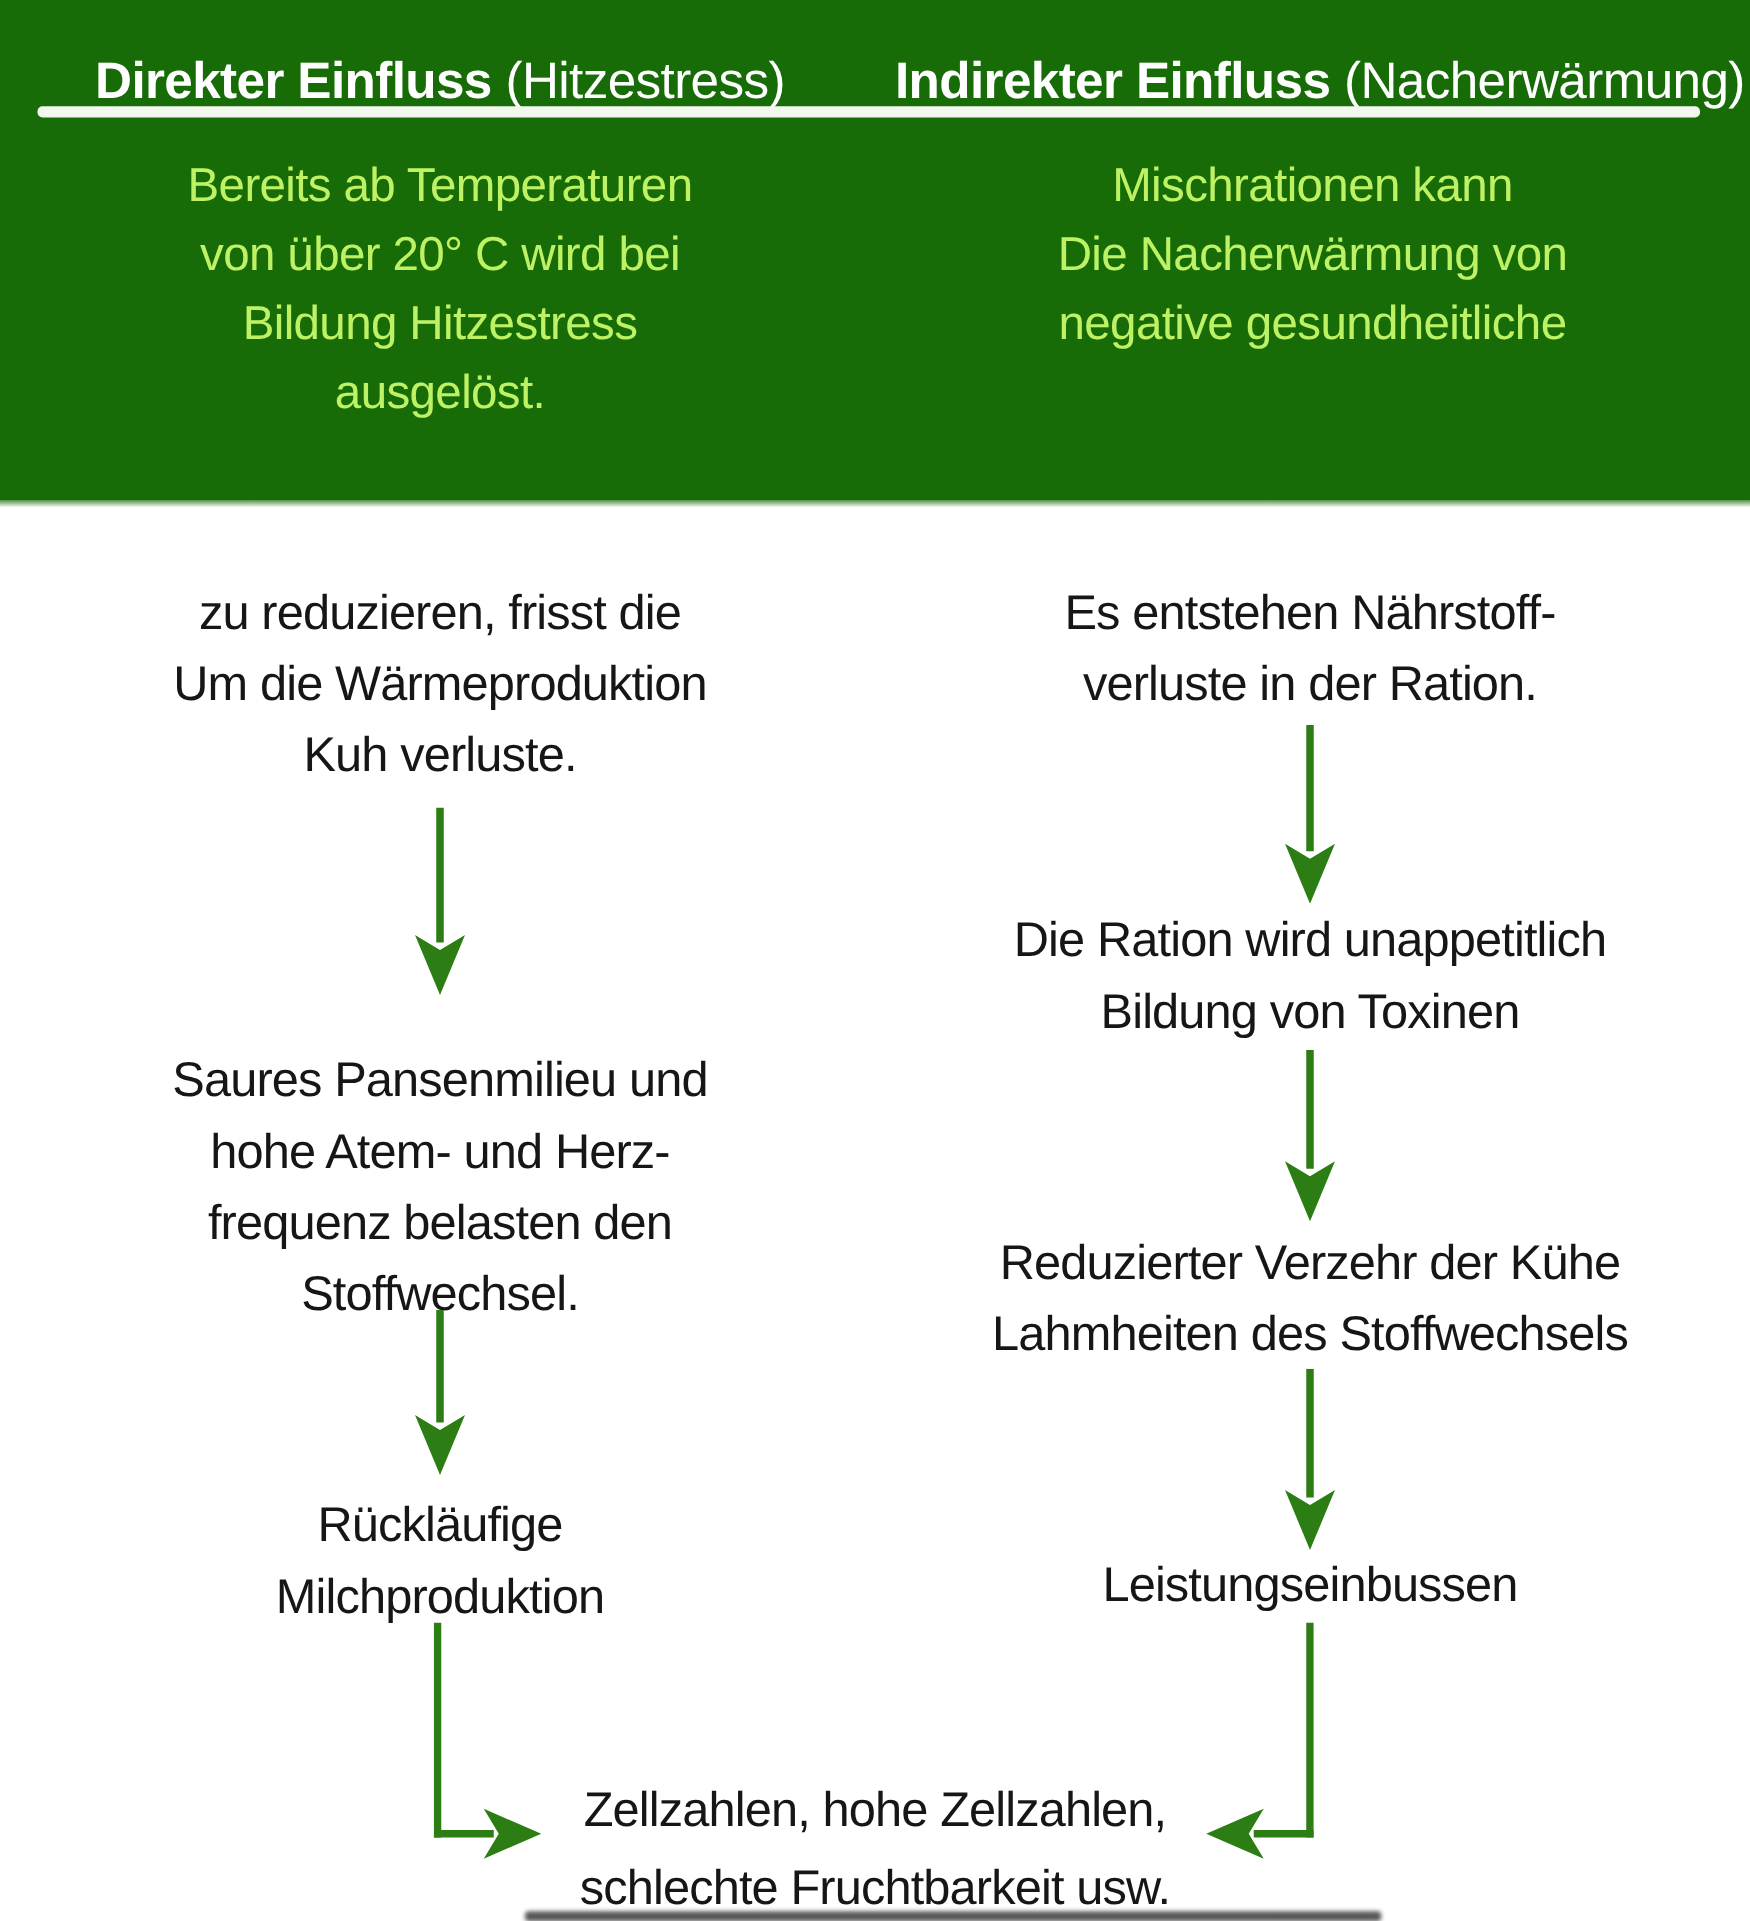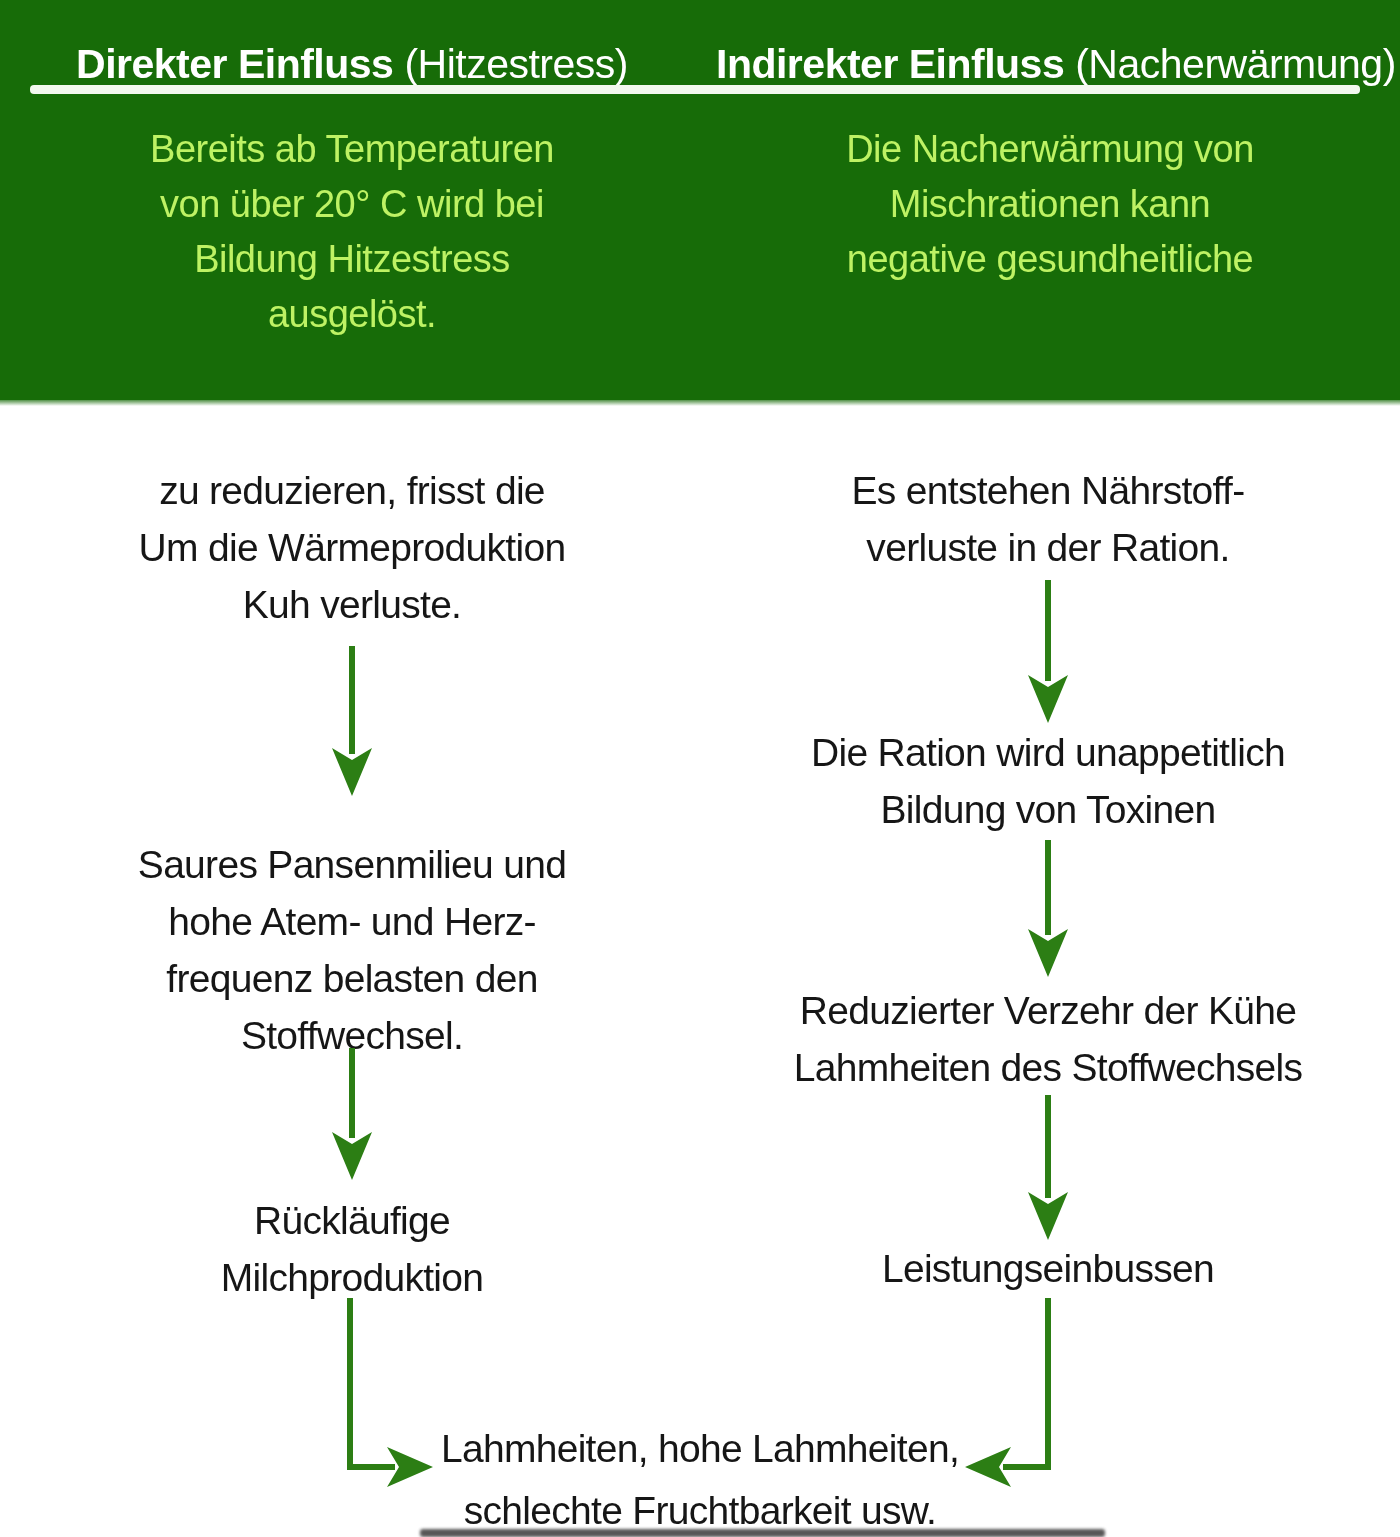--- a/index.html
+++ b/index.html
@@ -73,22 +73,22 @@
       <span class="b">Indirekter Einfluss</span><span class="n">(Nacherwärmung)</span>
     </div>
     <div id="header-rule"></div>
     <div class="intro" id="intro-left">
       <div>Bereits ab Temperaturen</div>
       <div>von über 20° C wird bei</div>
       <div>Bildung Hitzestress</div>
       <div>ausgelöst.</div>
     </div>
     <div class="intro" id="intro-right">
+      <div>Mischrationen kann</div>
       <div>Die Nacherwärmung von</div>
-      <div>Mischrationen kann</div>
       <div>negative gesundheitliche</div>
     </div>
   </div>
 
   <div class="step lcol" id="step-l1">
     <div>zu reduzieren, frisst die</div>
     <div>Um die Wärmeproduktion</div>
     <div>Kuh verluste.</div>
   </div>
   <div class="step lcol" id="step-l2">
@@ -112,21 +112,21 @@
   </div>
   <div class="step rcol" id="step-r3">
     <div>Reduzierter Verzehr der Kühe</div>
     <div>Lahmheiten des Stoffwechsels</div>
   </div>
   <div class="step rcol" id="step-r4">
     <div>Leistungseinbussen</div>
   </div>
 
   <div id="outcome">
-    <div>Lahmheiten, hohe Lahmheiten,</div>
+    <div>Zellzahlen, hohe Zellzahlen,</div>
     <div>schlechte Fruchtbarkeit usw.</div>
   </div>
 
   <div class="arrow" style="left:330px;top:646px;">
     <svg width="44" height="150" viewBox="0 0 44 150">
         <rect class="ink" x="19" y="0" width="6" height="108"></rect>
         <polygon class="ink" points="22,150 2,102 22,114 42,102"></polygon>
       </svg>
   </div>
   <div class="arrow" style="left:330px;top:1048px;">

